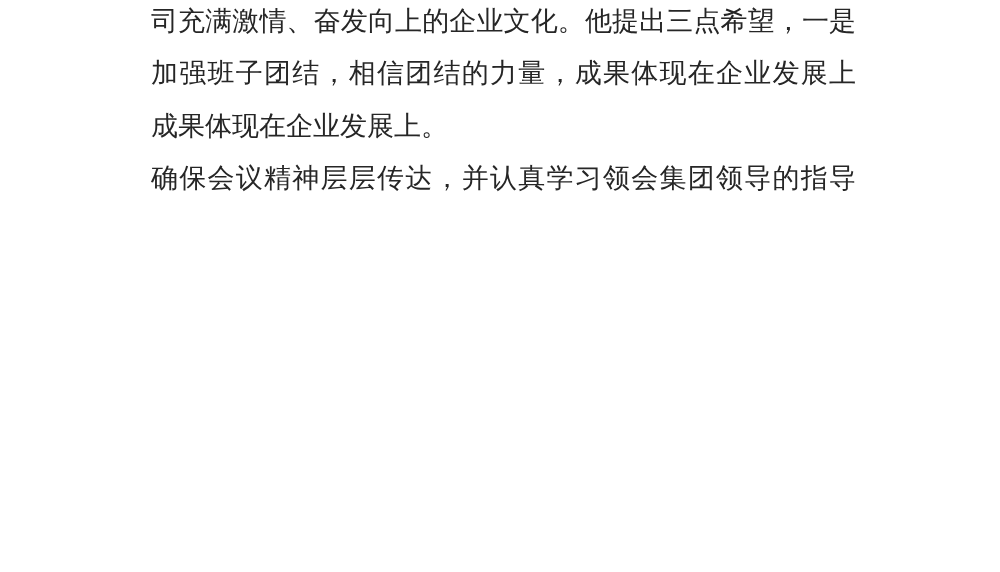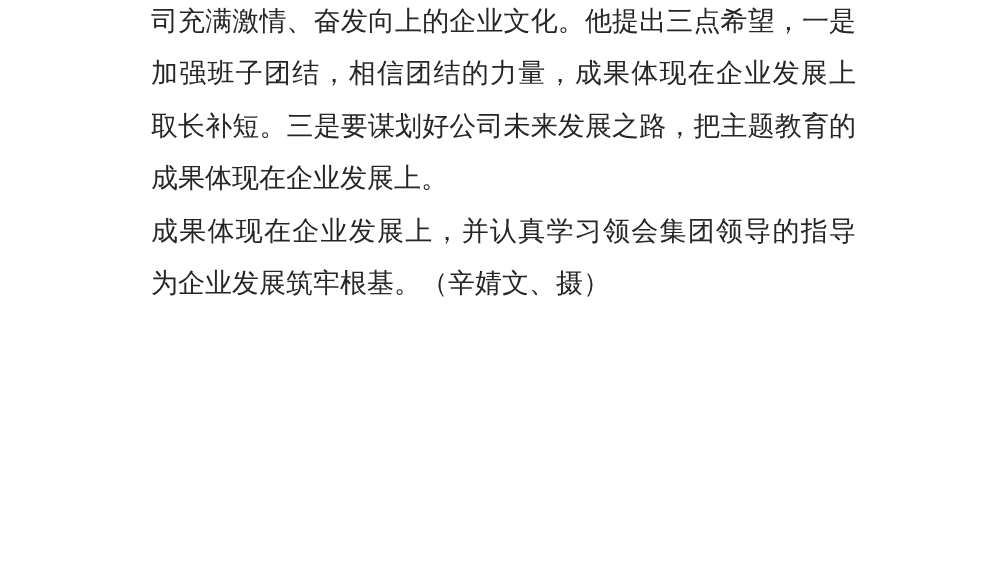--- a/index.html
+++ b/index.html
@@ -43,23 +43,21 @@
 </style>
 </head>
 <body>
 
 <div class="page">
   <div class="text-block">
 
     <div>
       <div class="line">司充满激情、奋发向上的企业文化。他提出三点希望，一是</div>
       <div class="line">加强班子团结，相信团结的力量，成果体现在企业发展上</div>
-      <div class="line">取长补短。三是要谋划好公司未来发展之路，把主题教育的</div>
       <div class="line para-end">成果体现在企业发展上。</div>
     </div>
 
     <div>
-      <div class="line">成果体现在企业发展上，并认真学习领会集团领导的指导</div>
-      <div class="line para-end">为企业发展筑牢根基。（辛婧文、摄）</div>
+      <div class="line">确保会议精神层层传达，并认真学习领会集团领导的指导</div>
     </div>
 
   </div>
 </div>
 
 </body></html>

